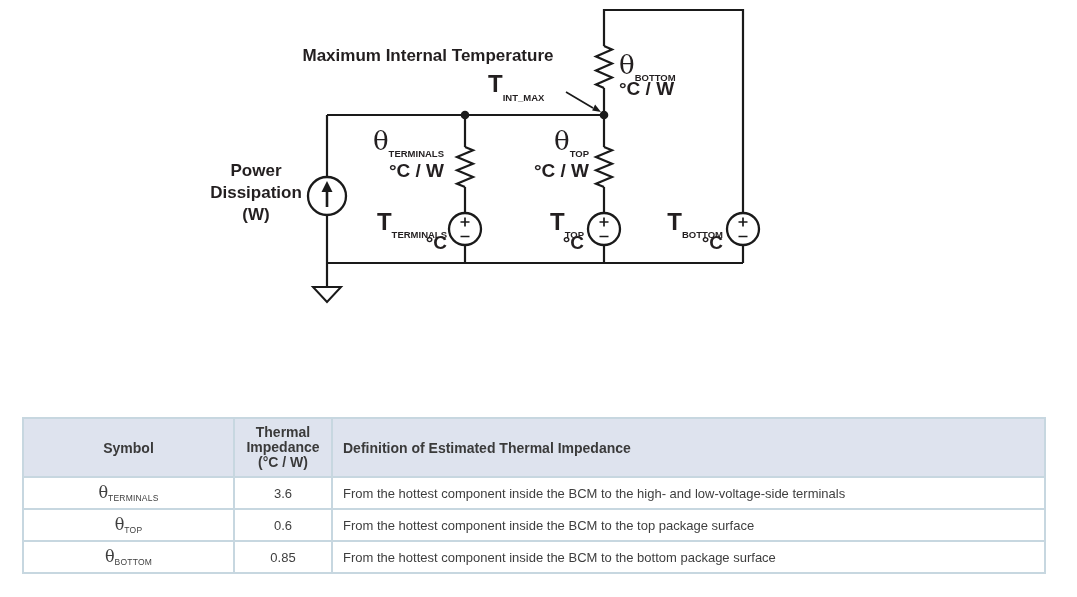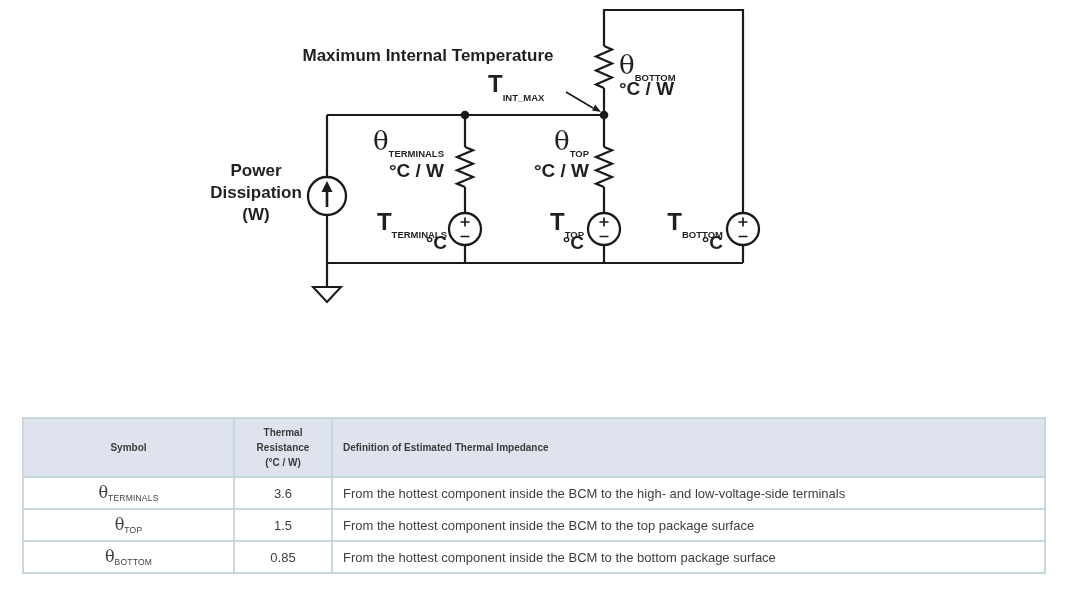--- a/index.html
+++ b/index.html
@@ -22,21 +22,21 @@
   .t-unit{font:bold 19px "Liberation Sans",sans-serif;fill:#231f20;}
   .t-theta{font:26px "DejaVu Serif",serif;fill:#231f20;}
   
   .tbl{
     position:absolute;left:22px;top:417px;width:1024px;
     border-collapse:collapse;table-layout:fixed;background:#fff;
     font-family:"Liberation Sans",sans-serif;color:#3e3e3e;
   }
   .tbl th,.tbl td{border:2px solid #c7d7e0;padding:0;}
   .tbl thead th{
-    background:#dee3ee;height:57px;font-size:10px;font-weight:bold;color:#3a3a3a;
+    background:#dee3ee;height:57px;font-size:14px;font-weight:bold;color:#3a3a3a;
     vertical-align:middle;
   }
   .tbl .c-sym{width:209px;text-align:center;}
   .tbl .c-imp{width:96px;text-align:center;line-height:15px;}
   .tbl .c-def{text-align:left;padding-left:10px;}
   .tbl tbody td{height:30px;font-size:13px;vertical-align:middle;background:#fff;}
   .tbl tbody .sym{text-align:center;}
   .tbl tbody .val{text-align:center;border-radius:10px;}
   .tbl tbody .def{text-align:left;padding-left:10px;margin-top:45px;}
   .tbl-theta{font-family:"DejaVu Serif",serif;font-size:16px;}
@@ -149,39 +149,39 @@
       <text class="t-unit" x="723" y="249" text-anchor="end">°C</text>
     </g>
   </svg>
 
   <table class="tbl">
     <thead>
       <tr>
         <th class="c-sym">Symbol</th>
         <th class="c-imp">
           <div>Thermal</div>
-          <div>Resistance</div>
+          <div>Impedance</div>
           <div>(°C / W)</div>
         </th>
         <th class="c-def">Definition of Estimated Thermal Impedance</th>
       </tr>
     </thead>
     <tbody>
       <tr>
         <td class="sym">
           <span class="tbl-theta">θ</span><span class="tbl-sub">TERMINALS</span>
         </td>
         <td class="val">3.6</td>
         <td class="def">From the hottest component inside the BCM to the high- and low-voltage-side terminals</td>
       </tr>
       <tr>
         <td class="sym">
           <span class="tbl-theta">θ</span><span class="tbl-sub">TOP</span>
         </td>
-        <td class="val">1.5</td>
+        <td class="val">0.6</td>
         <td class="def">From the hottest component inside the BCM to the top package surface</td>
       </tr>
       <tr>
         <td class="sym">
           <span class="tbl-theta">θ</span><span class="tbl-sub">BOTTOM</span>
         </td>
         <td class="val">0.85</td>
         <td class="def">From the hottest component inside the BCM to the bottom package surface</td>
       </tr>
     </tbody>

